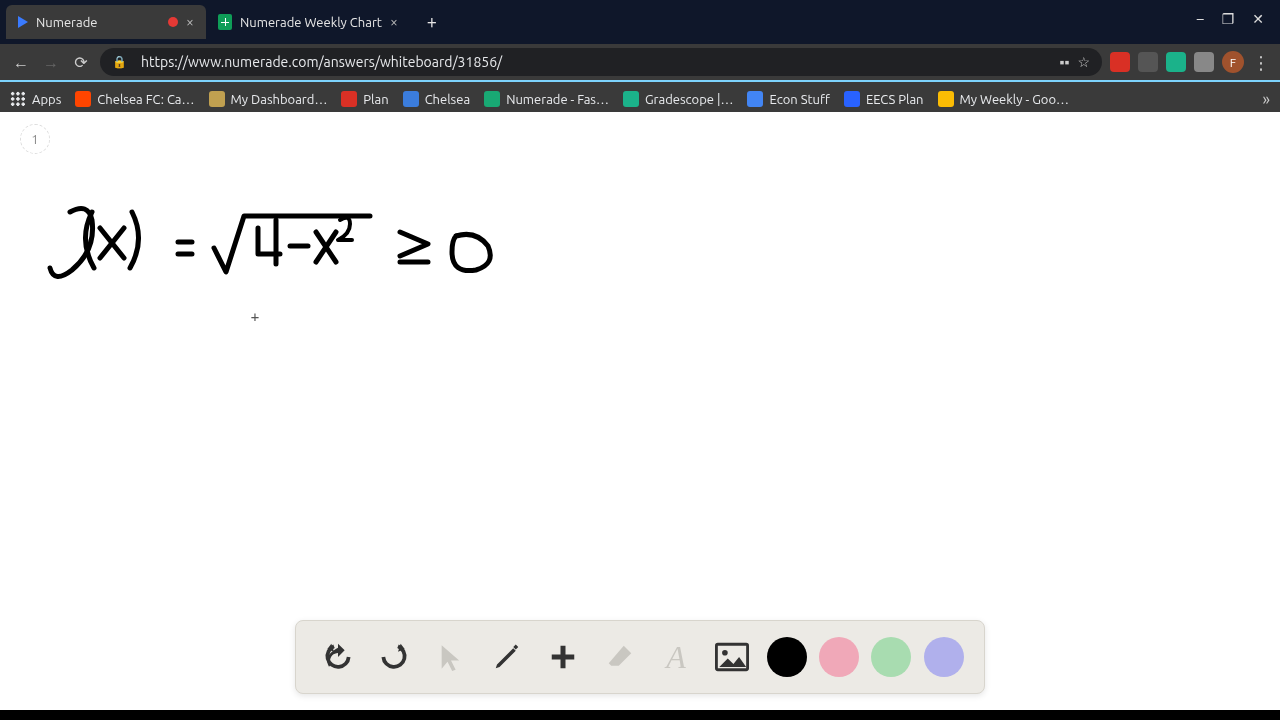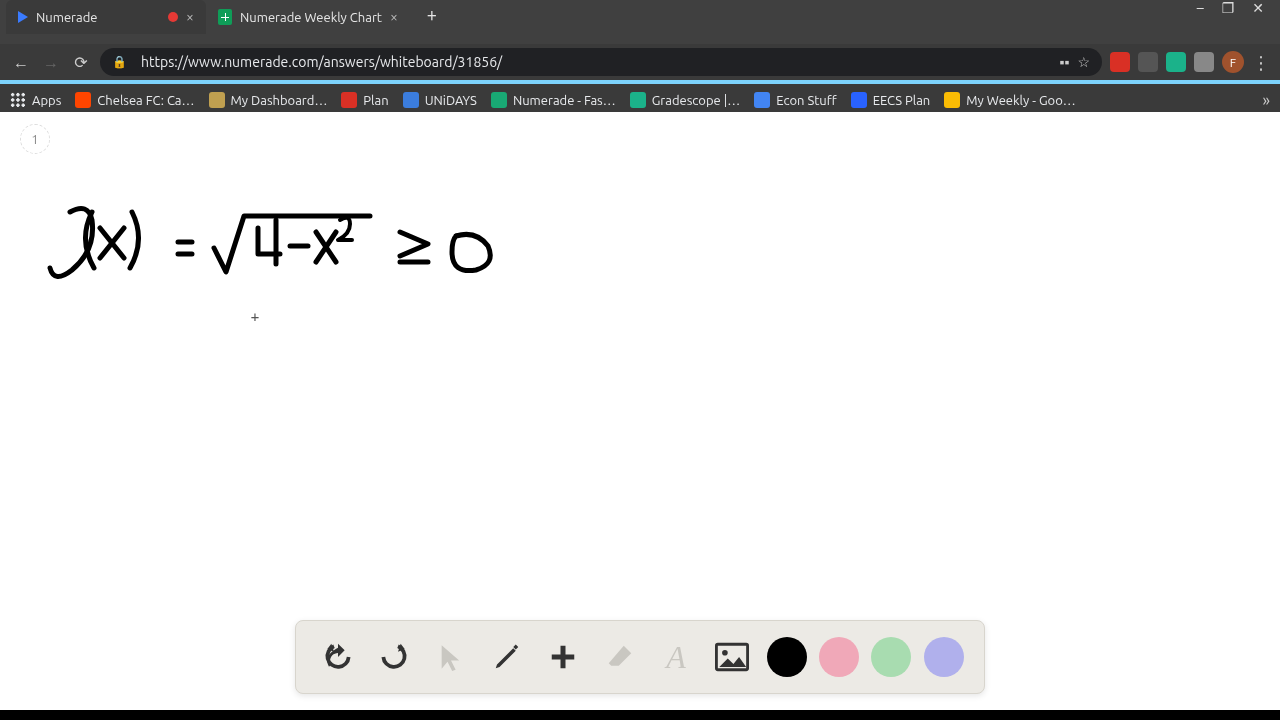--- a/index.html
+++ b/index.html
@@ -8,23 +8,23 @@
     height: 720px;
     background: #000;
     font-family: Ubuntu, "Segoe UI", Arial, sans-serif;
     overflow: hidden;
     position: relative;
   }
 
   
   .tab-strip {
     height: 44px;
-    background: #404040;
+    background: #0f172a;
     display: flex;
-    align-items: flex-start;
+    align-items: center;
     padding: 0 6px;
   }
   .tab {
     display: flex;
     align-items: center;
     gap: 8px;
     height: 34px;
     padding: 0 12px;
     font-size: 13px;
     color: #e6e6e6;
@@ -92,21 +92,21 @@
   }
   .profile-avatar {
     width: 22px; height: 22px; border-radius: 50%; background: #a0522d;
     display: flex; align-items: center; justify-content: center;
     font-size: 12px; color: #fff;
   }
   .kebab { color: #ccc; font-size: 18px; cursor: pointer; }
 
   
   .bookmarks {
-    height: 36px; background: #3a3a3a; border-top: 4px solid #7dd3fc;
+    height: 36px; background: #3a3a3a; border-top: 2px solid #7dd3fc;
     display: flex; align-items: center; gap: 14px; padding: 0 10px;
     color: #e8eaed; font-size: 13px;
   }
   .bm-item { display: flex; align-items: center; gap: 6px; cursor: pointer; white-space: nowrap; }
   .bm-favicon { width: 16px; height: 16px; border-radius: 3px; display: inline-block; }
   .apps-grid {
     width: 16px; height: 16px;
     background:
       radial-gradient(circle, #e8eaed 1.5px, transparent 1.5px) 0 0/5.3px 5.3px;
   }
@@ -218,21 +218,21 @@
   <div class="bm-item">
     <span class="bm-favicon" style="background:#c0a050"></span>
     <span>My Dashboard…</span>
   </div>
   <div class="bm-item">
     <span class="bm-favicon" style="background:#d93025"></span>
     <span>Plan</span>
   </div>
   <div class="bm-item">
     <span class="bm-favicon" style="background:#3b7ddd"></span>
-    <span>UNiDAYS</span>
+    <span>Chelsea</span>
   </div>
   <div class="bm-item">
     <span class="bm-favicon" style="background:#19a974"></span>
     <span>Numerade - Fas…</span>
   </div>
   <div class="bm-item">
     <span class="bm-favicon" style="background:#1bb28a"></span>
     <span>Gradescope |…</span>
   </div>
   <div class="bm-item">

